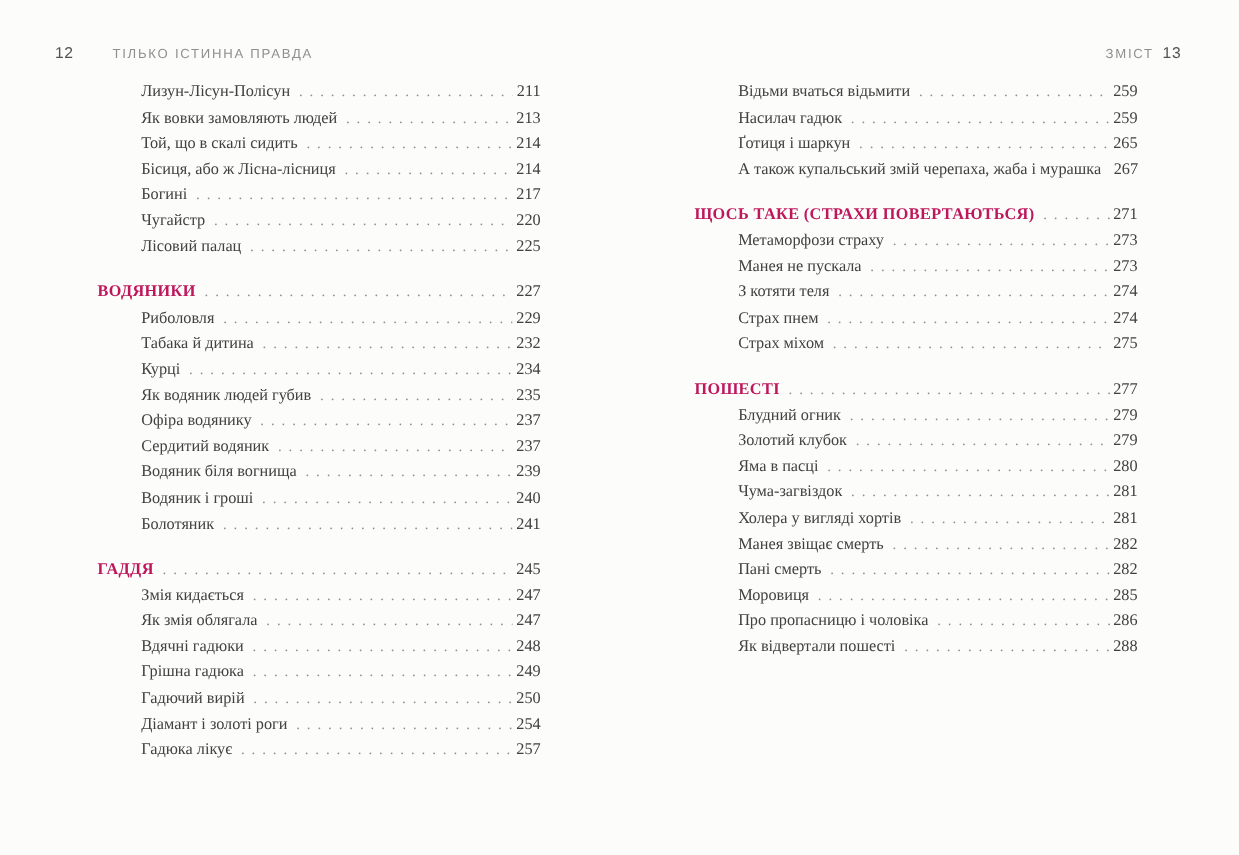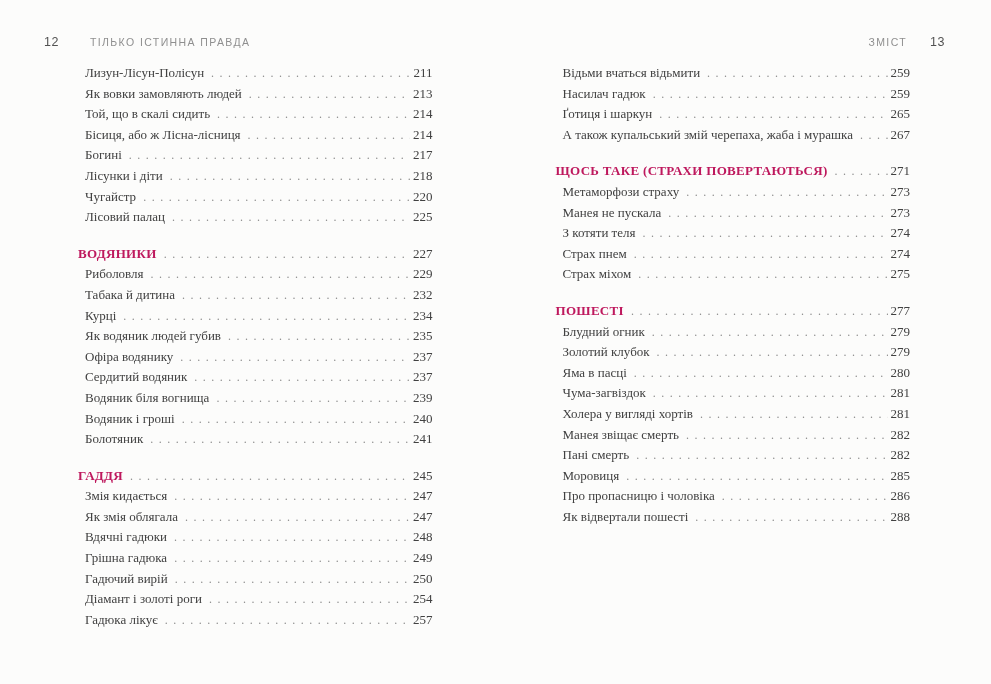--- a/index.html
+++ b/index.html
@@ -32,34 +32,34 @@
     color: #8f8f8f;
     height: 15px;
     text-align: center;
   }
   .running-header .folio {
     font-size: 12.5px;
     letter-spacing: 0.5px;
     color: #525252;
   }
   .running-header.rh-left  { margin-left: -34px; column-gap: 31px; }
-  .running-header.rh-right { margin-right: -35px; justify-content: flex-end; column-gap: 23px; }
+  .running-header.rh-right { margin-right: -35px; justify-content: flex-end; column-gap: 7px; }
 
   .toc-column {
     margin-top: 13px;
     font-size: 13px;
   }
   .toc-section + .toc-section { margin-top: 16px; }
 
   .row {
     display: flex;
     align-items: baseline;
     line-height: 20.6px;
   }
-  .entry-row { margin-left: 7px; }
+  .entry-row { margin-left: 35px; }
   .row .label { white-space: nowrap; }
   .heading-row .label {
     font-weight: bold;
     color: #be185d;
     letter-spacing: 0.3px;
   }
   .leader {
     flex: 1 1 auto;
     overflow: hidden;
     white-space: nowrap;
@@ -108,25 +108,20 @@
             <span class="label">Бісиця, або ж Лісна-лісниця</span>
             <span class="leader"></span>
             <span class="pnum">214</span>
           </div>
           <div class="row entry-row">
             <span class="label">Богині</span>
             <span class="leader"></span>
             <span class="pnum">217</span>
           </div>
           <div class="row entry-row">
-            <span class="label">Лісунки і діти</span>
-            <span class="leader"></span>
-            <span class="pnum">218</span>
-          </div>
-          <div class="row entry-row">
             <span class="label">Чугайстр</span>
             <span class="leader"></span>
             <span class="pnum">220</span>
           </div>
           <div class="row entry-row">
             <span class="label">Лісовий палац</span>
             <span class="leader"></span>
             <span class="pnum">225</span>
           </div>
         </div>

